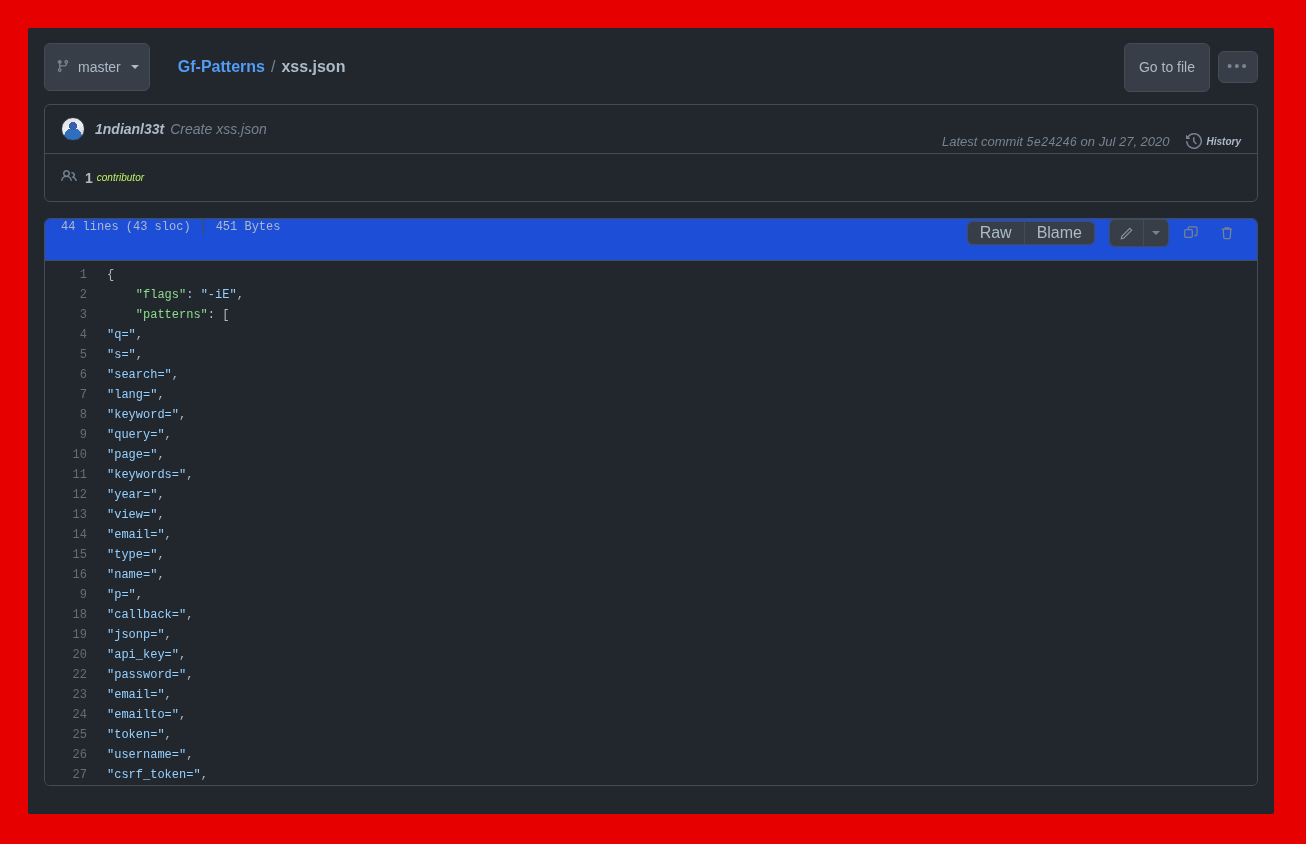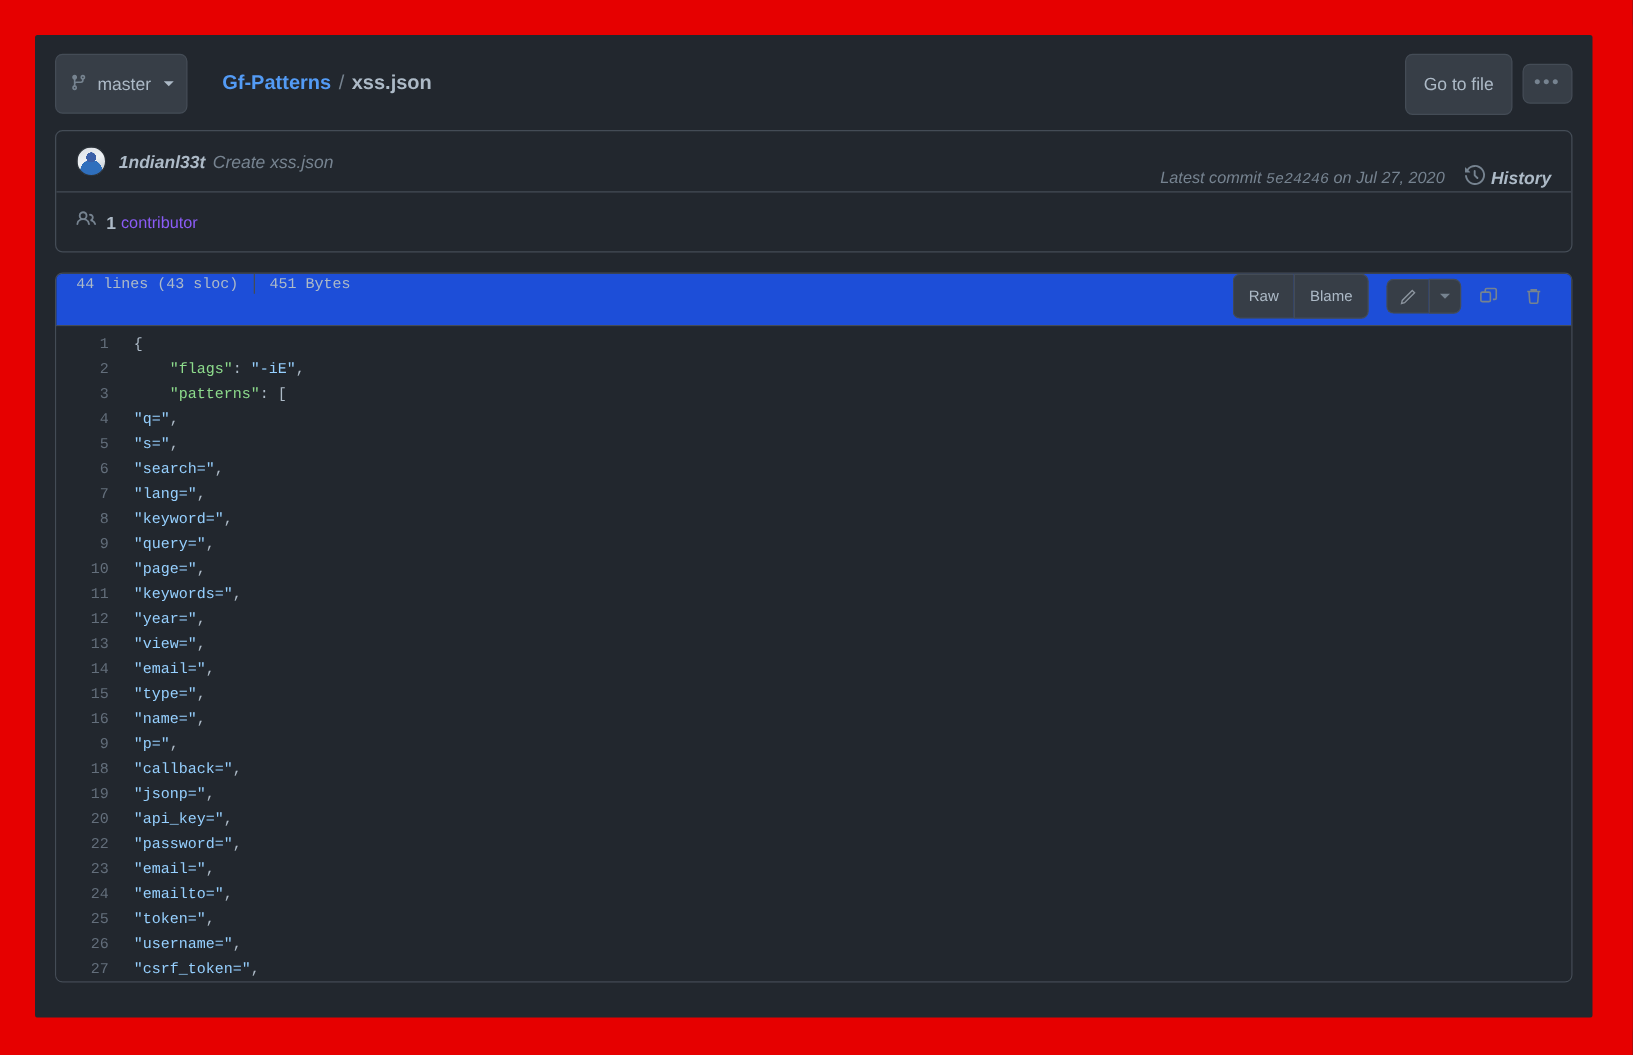--- a/index.html
+++ b/index.html
@@ -80,29 +80,29 @@
       radial-gradient(circle at 50% 85%, #2f6fbd 0 40%, transparent 41%),
       linear-gradient(160deg, #d8dde3 0%, #eef1f4 45%, #b9c2cb 100%);
     flex: 0 0 auto; margin-right: 10px;
     border: 1px solid #2b3138;
   }
   .commit-author { color: #adbac7; font-weight: bold; font-size: 14px; cursor: pointer; }
   .commit-msg { color: #768390; font-size: 14px; margin-left: 6px; cursor: pointer; }
   .commit-meta { margin-left: auto; display: flex; align-items: center; gap: 16px; margin-top: 25px; }
   .commit-latest { color: #768390; font-size: 13px; }
   .commit-latest .sha { font-family: "Liberation Mono", monospace; font-size: 12px; }
-  .history { display: flex; align-items: center; gap: 5px; color: #adbac7; font-size: 14px; font-weight: bold; cursor: pointer; }
+  .history { display: flex; align-items: center; gap: 5px; color: #adbac7; font-size: 10px; font-weight: bold; cursor: pointer; }
   .contrib-row {
     border-top: 1px solid #444c56;
     padding: 13px 16px;
     display: flex; align-items: center; gap: 8px;
     height: 48px;
   }
   .contrib-count { color: #adbac7; font-weight: bold; font-size: 14px; }
-  .contrib-label { color: #8b5cf6; font-size: 13px; margin-left: -4px; }
+  .contrib-label { color: #bef264; font-size: 10px; margin-left: -4px; font-style: italic; }
 
   
   .file-box {
     margin-top: 16px;
     border: 1px solid #444c56;
     border-radius: 6px;
     background: #22272e;
     overflow: hidden;
   }
   .file-header {
@@ -117,21 +117,21 @@
     font-size: 12px; color: #adbac7;
     display: flex; align-items: center; gap: 12px;
   }
   .file-stats .divider {
     width: 1px; height: 16px; background: #444c56; display: inline-block;
   }
   .file-actions { margin-left: auto; display: flex; align-items: center; gap: 8px; }
   .btn-group { display: flex; }
   .btn-group .seg {
     background: #373e47; border: 1px solid #444c56;
-    color: #adbac7; font-size: 12px; height: 36px;
+    color: #adbac7; font-size: 16px; height: 24px;
     padding: 0 12px; display: flex; align-items: center; cursor: pointer;
   }
   .btn-group .seg:first-child { border-radius: 6px 0 0 6px; border-right: none; }
   .btn-group .seg:last-child { border-radius: 0 6px 6px 0; }
   .edit-group { display: flex; margin-left: 6px; }
   .edit-group .seg {
     background: #373e47; border: 1px solid #444c56;
     height: 28px; display: flex; align-items: center; justify-content: center;
     cursor: pointer; color: #768390;
   }

